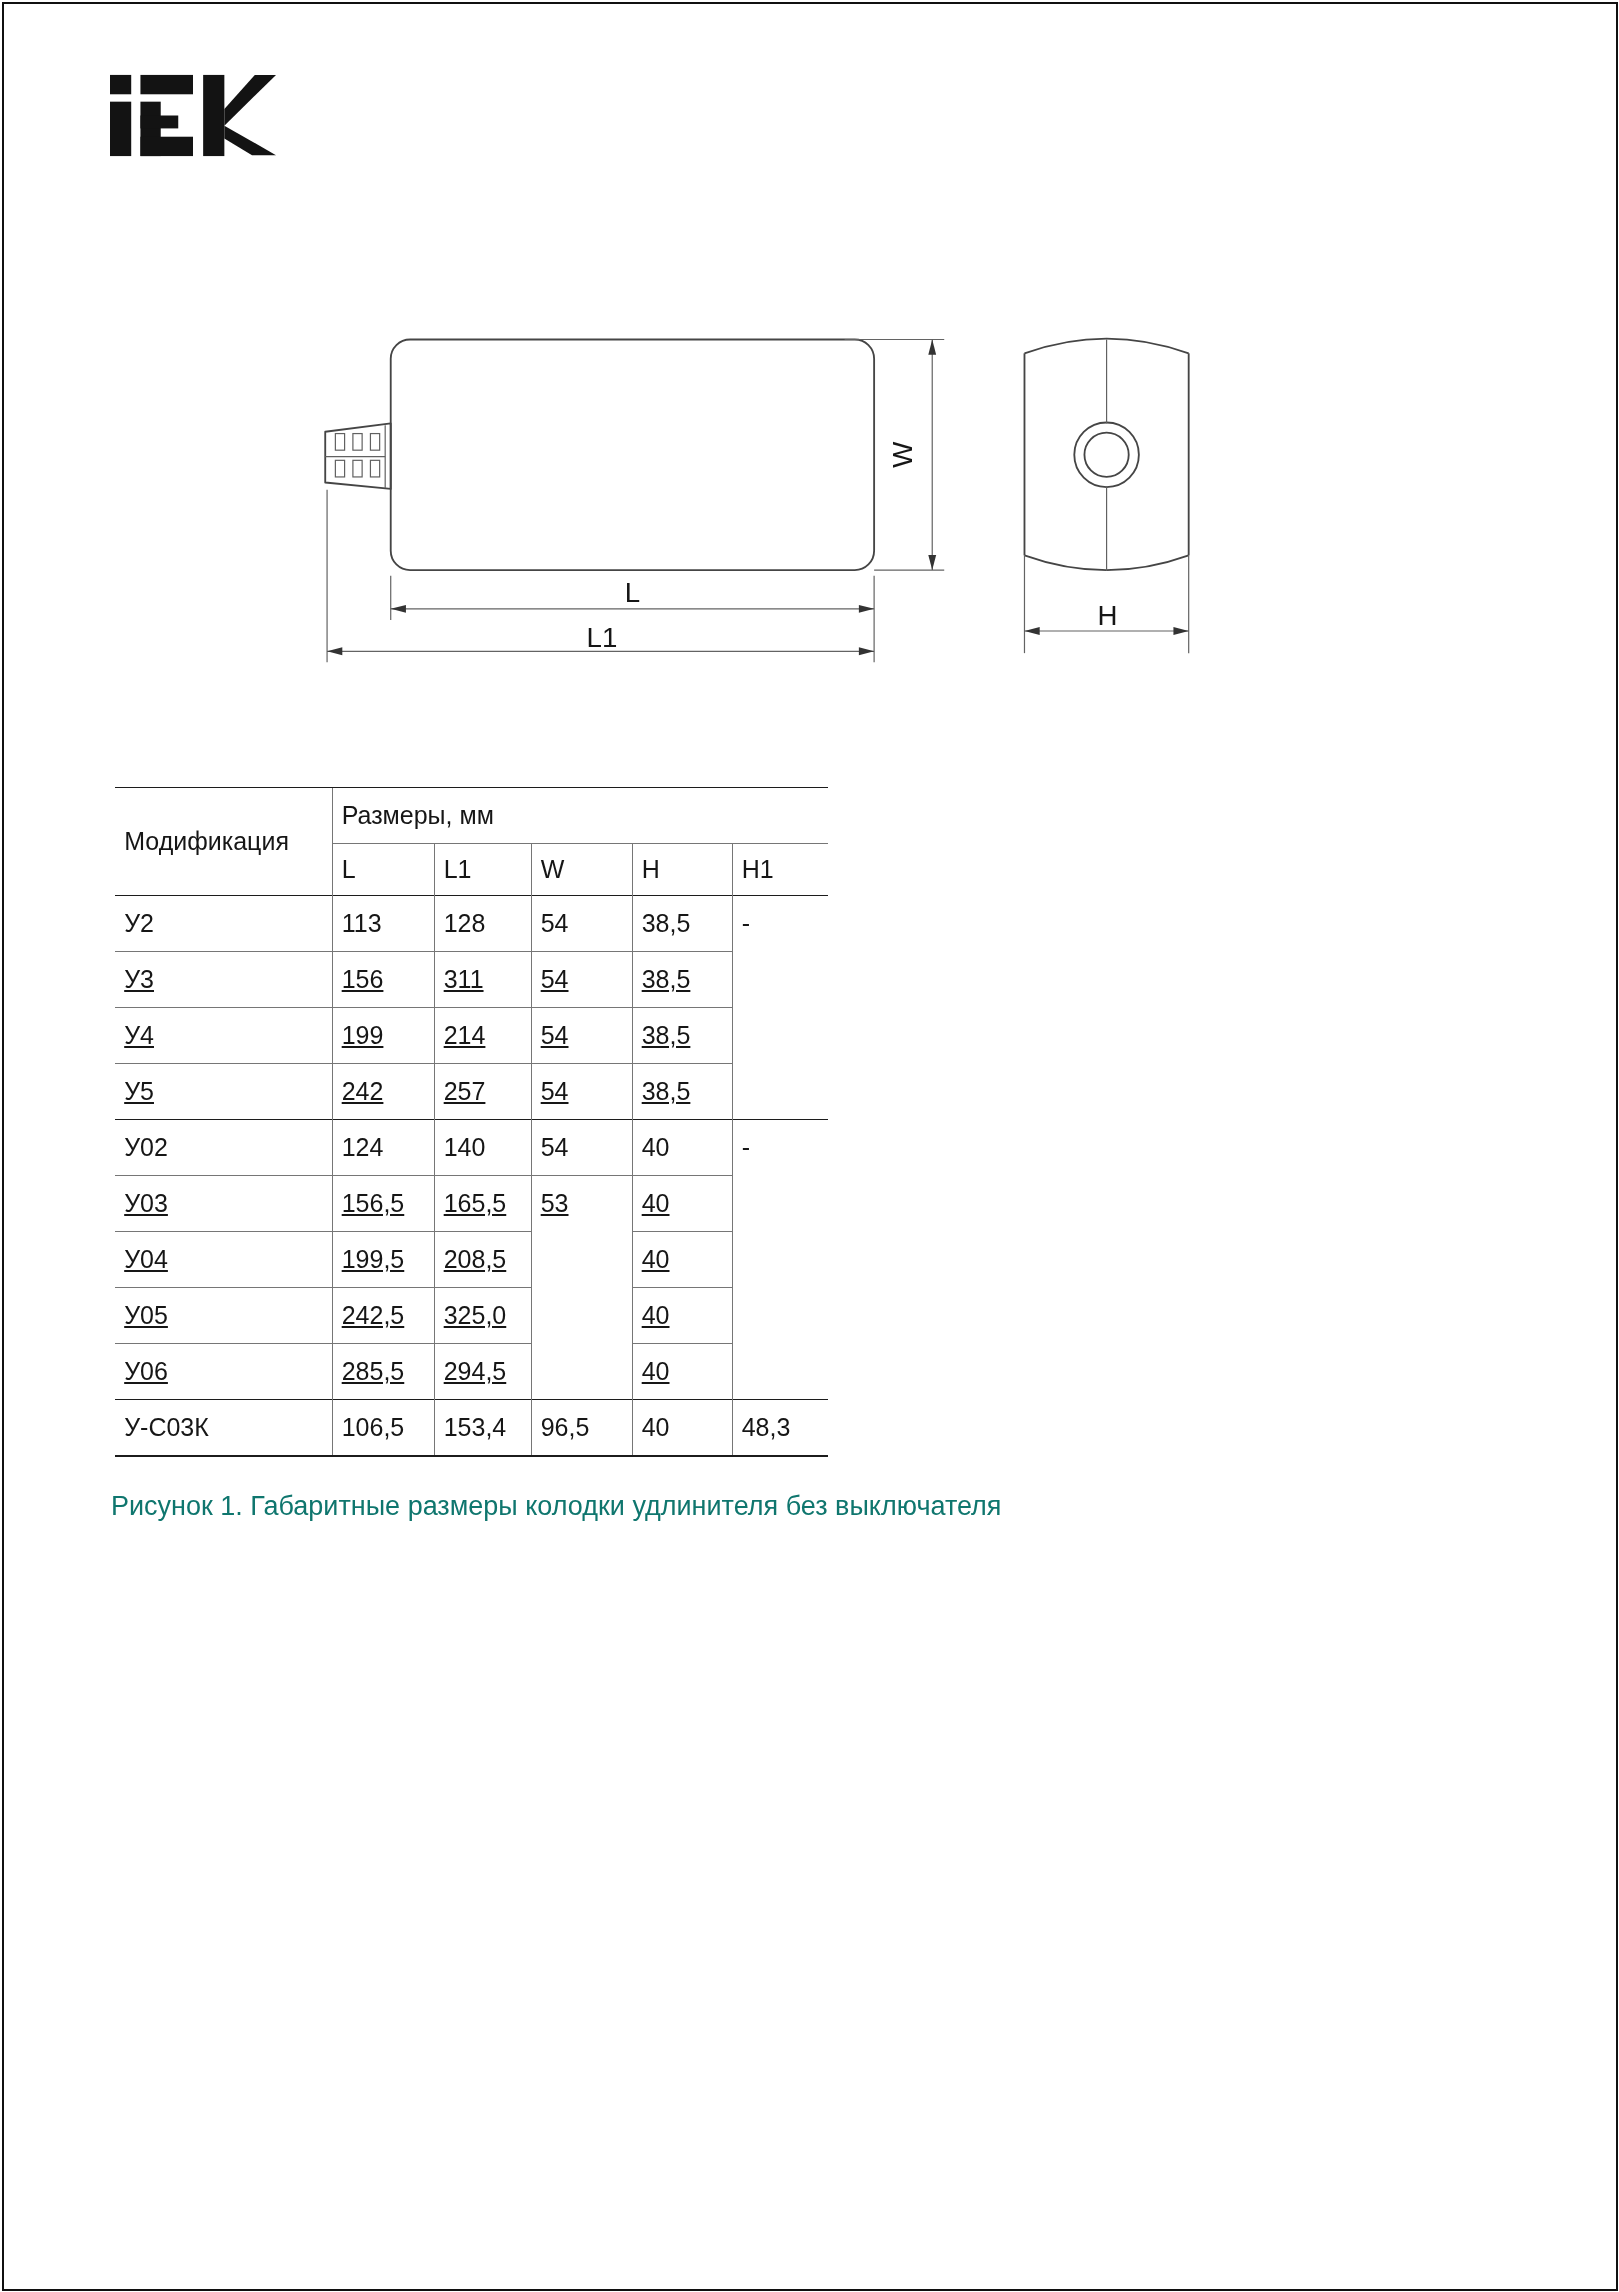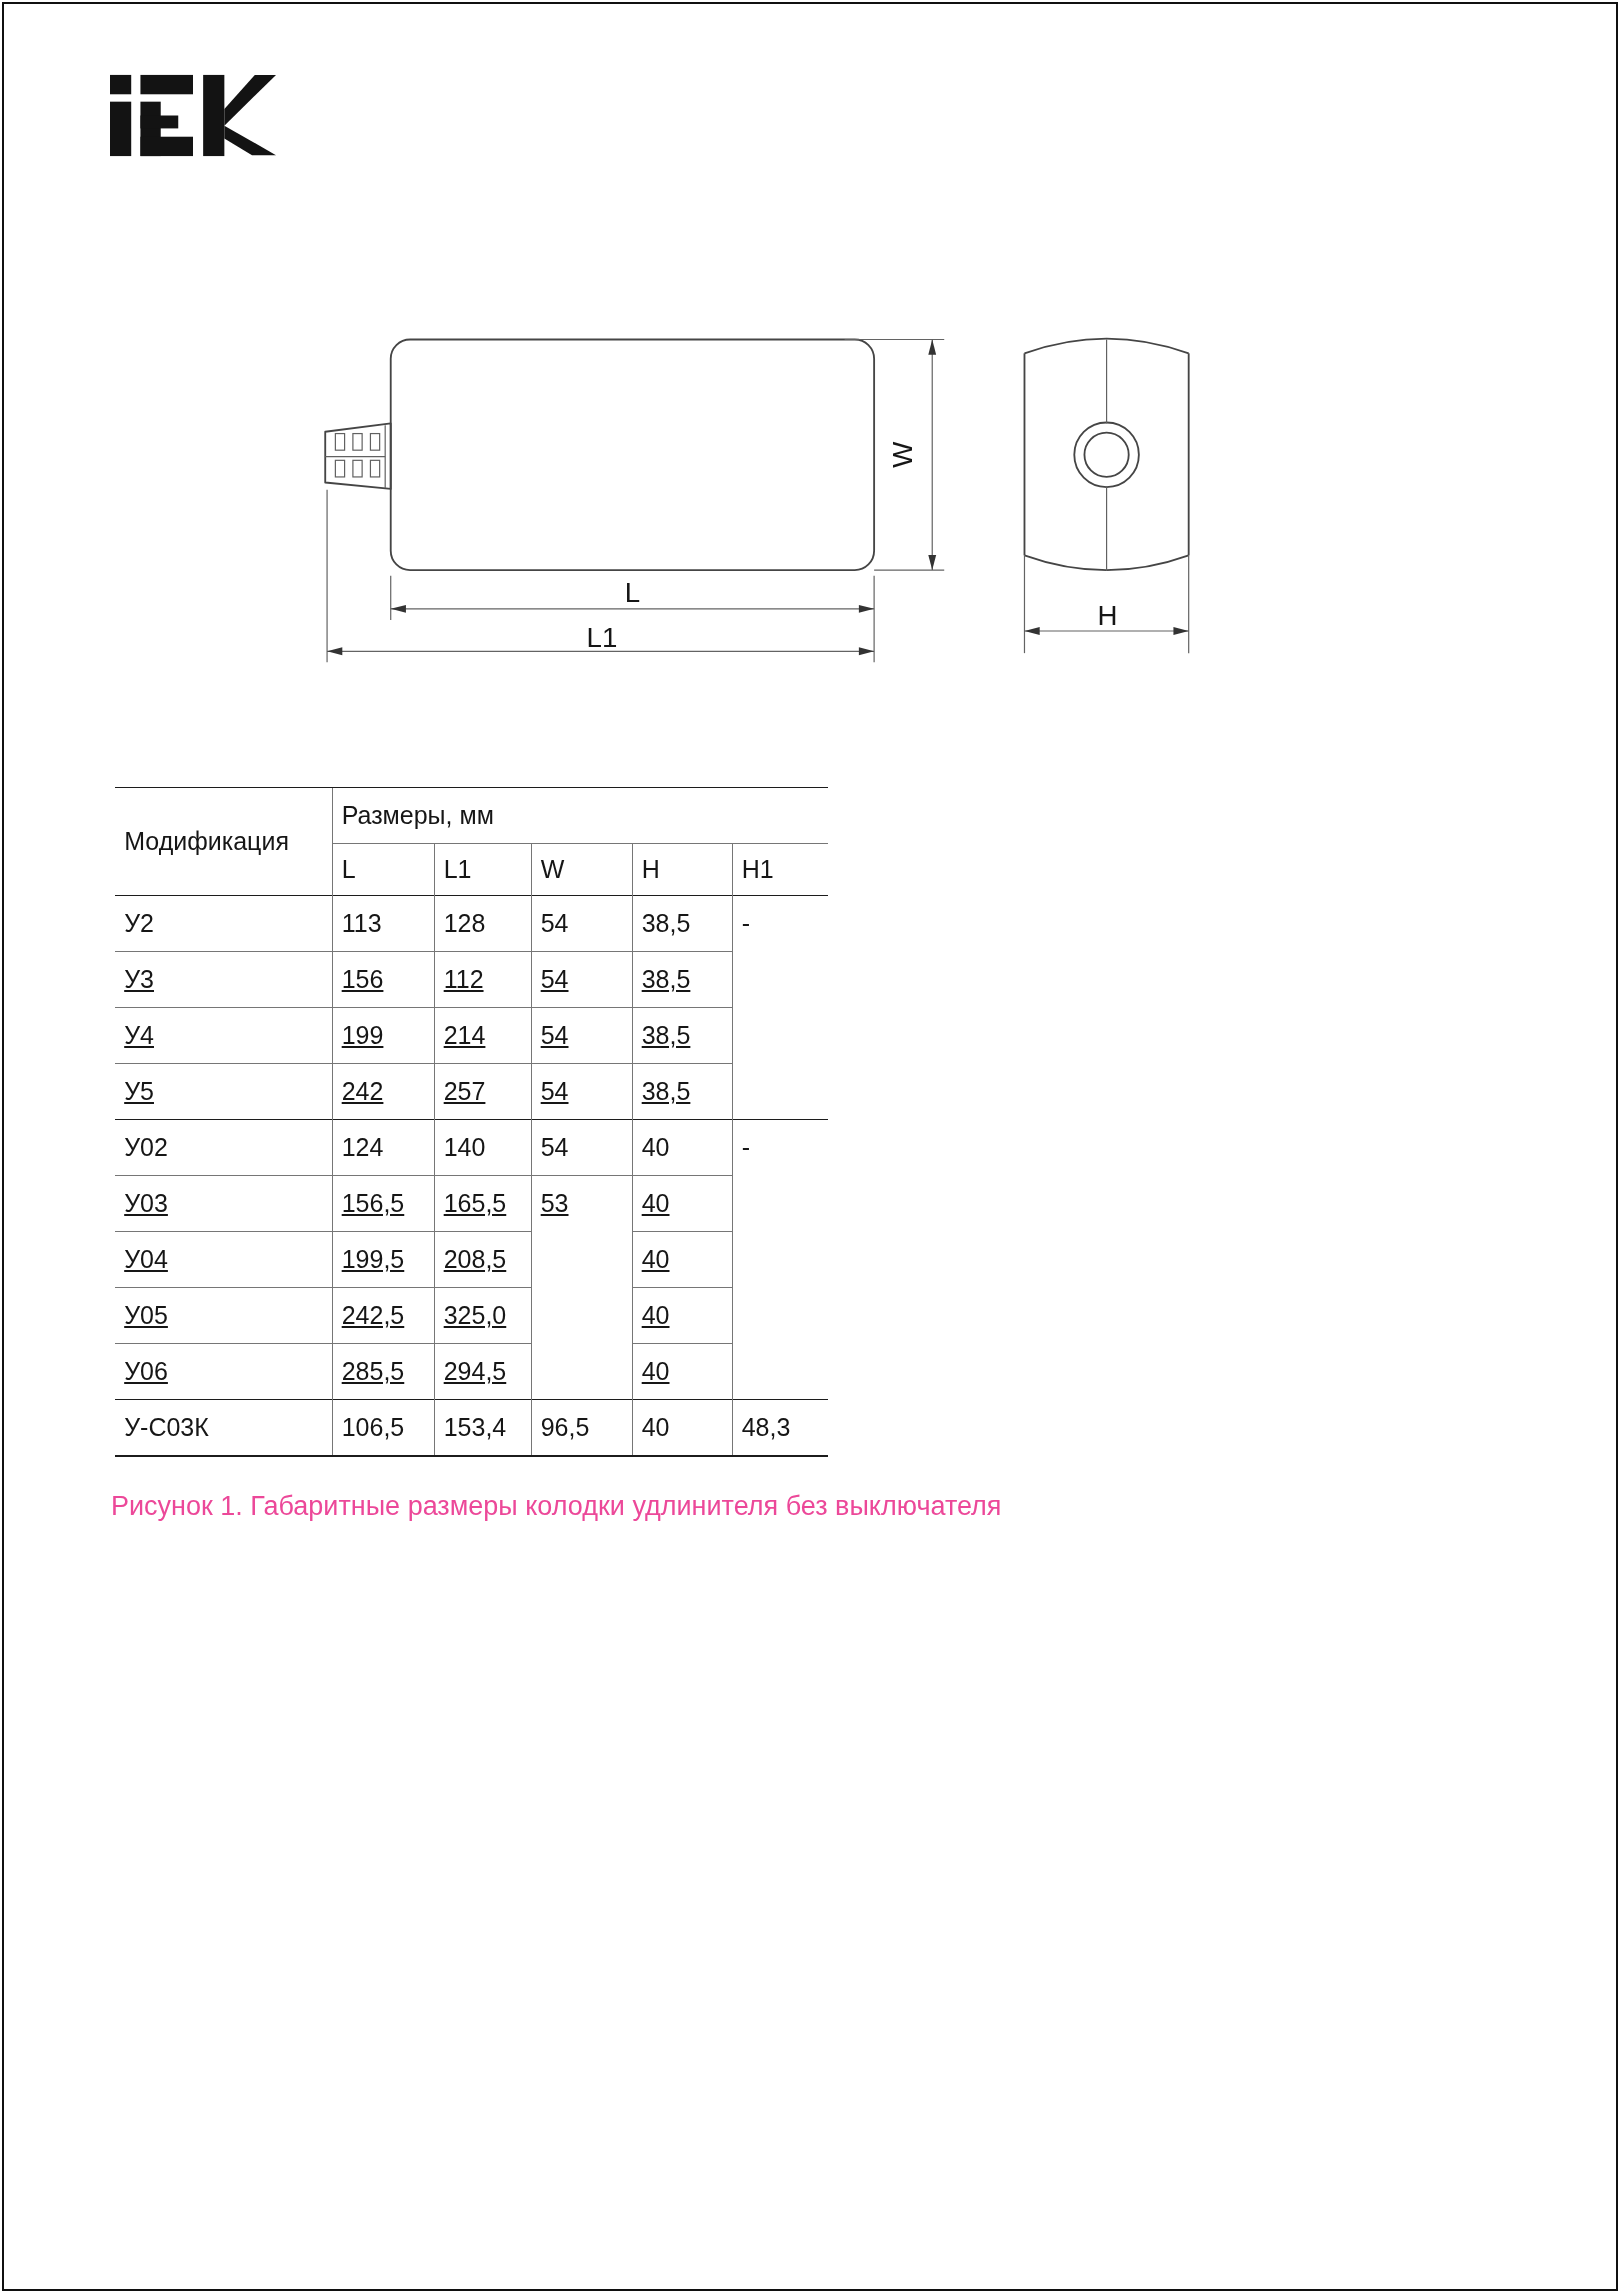--- a/index.html
+++ b/index.html
@@ -40,21 +40,21 @@
   .dim-table tr.hr2 { height:52px; }
   .bt-thick { border-top:1.8px solid #1c1c1c;margin-left:13px; }
   .bb-thick { border-bottom:2.8px solid #1c1c1c; }
   .bt-thin  { border-top:0.9px solid #767676;text-decoration:underline; }
   .bb-thin  { border-bottom:0.9px solid #767676; }
   .bl-thin  { border-left:0.9px solid #767676; }
   .va-top   { vertical-align:top !important; padding-top:14px !important; }
 
   .figure-caption {
     position:absolute; left:111px; top:1492px;
-    font-size:27px; line-height:1.1; color:#ec4899;
+    font-size:27px; line-height:1.1; color:#0f766e;
     white-space:nowrap;
   }
 </style>
 </head>
 <body>
 
 <div class="page-frame"></div>
 
 <svg class="logo-svg" width="166" height="83" viewBox="0 0 180 90">
   <title>iEK</title>
@@ -154,21 +154,21 @@
       <td class="bt-thick">У2</td>
       <td class="bt-thick bl-thin">113</td>
       <td class="bt-thick bl-thin">128</td>
       <td class="bt-thick bl-thin">54</td>
       <td class="bt-thick bl-thin">38,5</td>
       <td rowspan="4" class="bt-thick bl-thin va-top">-</td>
     </tr>
     <tr>
       <td class="bt-thin">У3</td>
       <td class="bt-thin bl-thin">156</td>
-      <td class="bt-thin bl-thin">112</td>
+      <td class="bt-thin bl-thin">311</td>
       <td class="bt-thin bl-thin">54</td>
       <td class="bt-thin bl-thin">38,5</td>
     </tr>
     <tr>
       <td class="bt-thin">У4</td>
       <td class="bt-thin bl-thin">199</td>
       <td class="bt-thin bl-thin">214</td>
       <td class="bt-thin bl-thin">54</td>
       <td class="bt-thin bl-thin">38,5</td>
     </tr>

